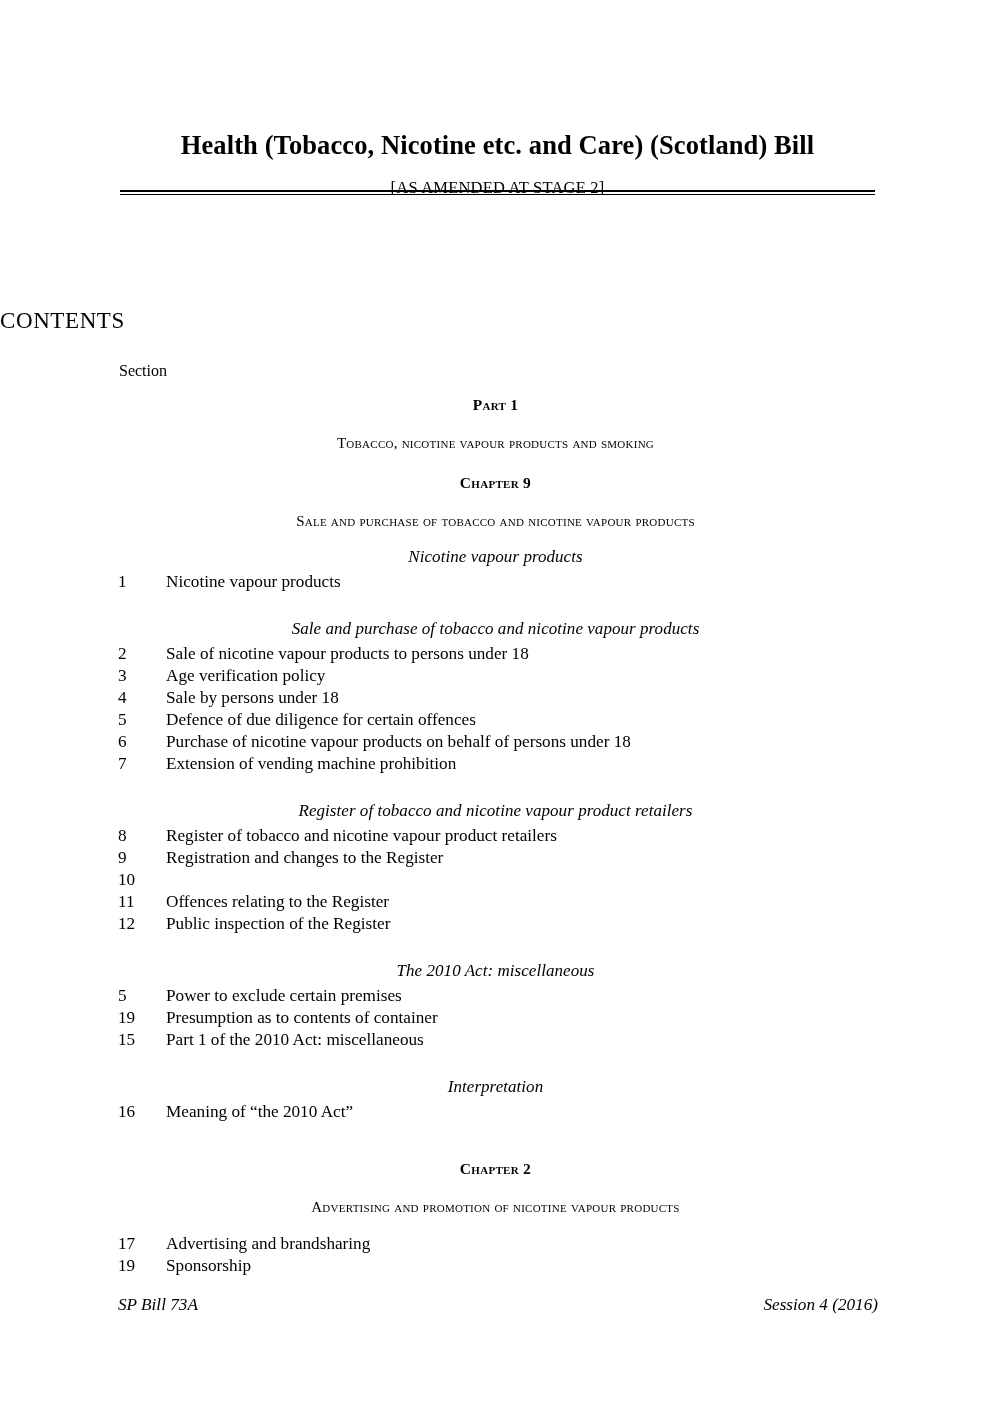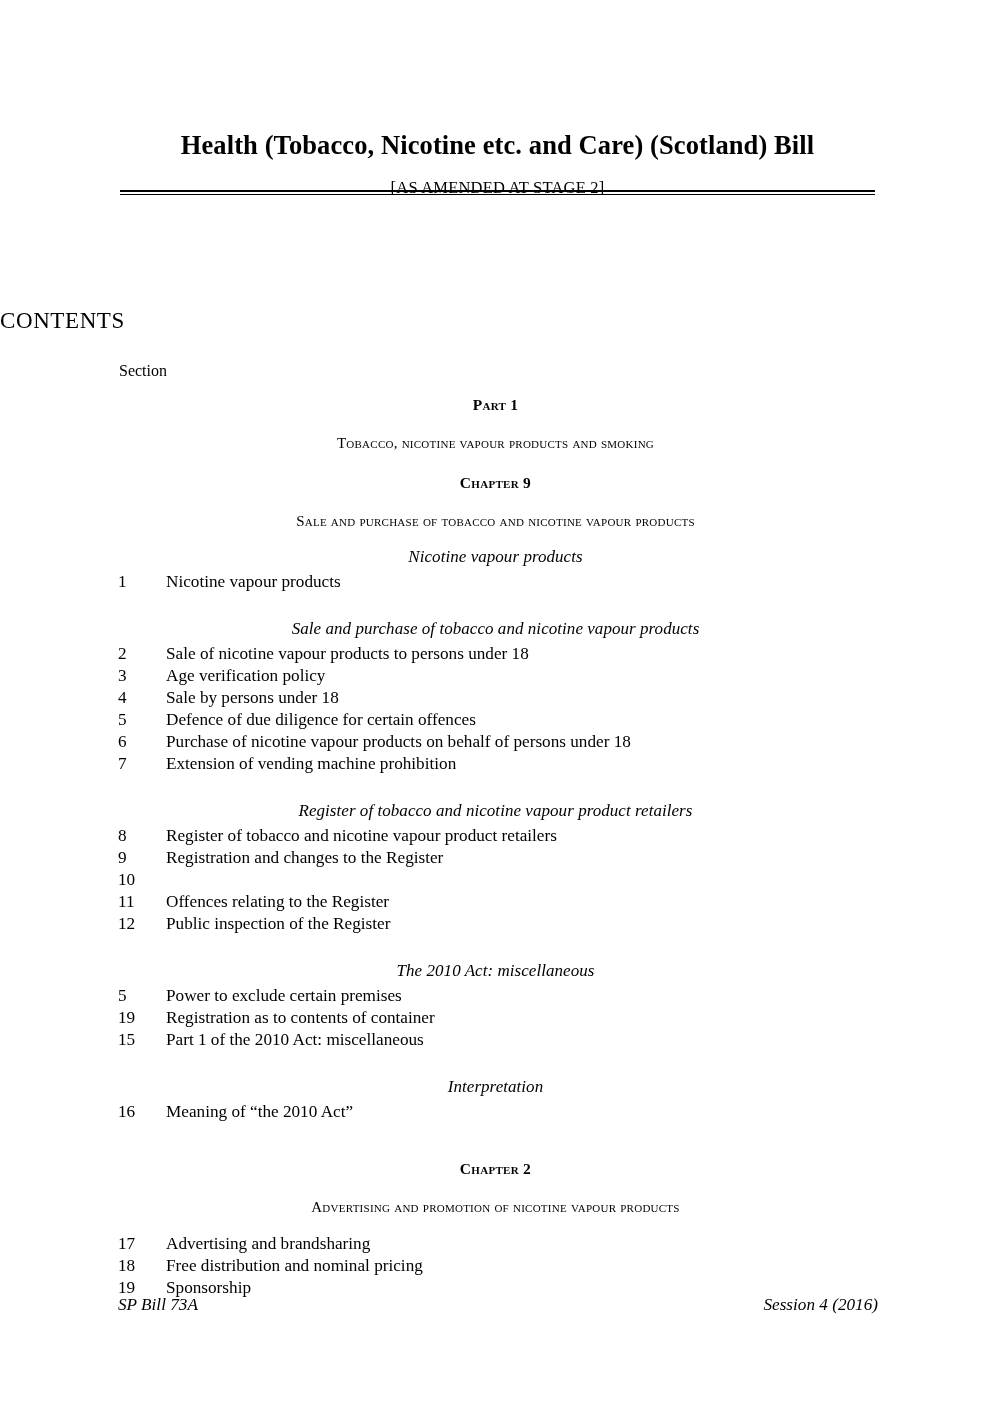--- a/index.html
+++ b/index.html
@@ -266,21 +266,21 @@
     <div class="gap-entry-cross"></div>
     <div class="cross-heading">The 2010 Act: miscellaneous</div>
     <div class="gap-cross-entry"></div>
     <div class="entry-group">
       <div class="entry">
         <span class="num">5</span>
         <span class="label">Power to exclude certain premises</span>
       </div>
       <div class="entry">
         <span class="num">19</span>
-        <span class="label">Registration as to contents of container</span>
+        <span class="label">Presumption as to contents of container</span>
       </div>
       <div class="entry">
         <span class="num">15</span>
         <span class="label">Part 1 of the 2010 Act: miscellaneous</span>
       </div>
     </div>
 
     <div class="gap-entry-cross"></div>
     <div class="cross-heading">Interpretation</div>
     <div class="gap-cross-entry"></div>
@@ -295,24 +295,20 @@
     <div class="chapter-heading">Chapter 2</div>
     <div class="gap-chapter-sub"></div>
     <div class="chapter-subheading">Advertising and promotion of nicotine vapour products</div>
     <div class="gap-sub-cross"></div>
     <div class="entry-group">
       <div class="entry">
         <span class="num">17</span>
         <span class="label">Advertising and brandsharing</span>
       </div>
       <div class="entry">
-        <span class="num">18</span>
-        <span class="label">Free distribution and nominal pricing</span>
-      </div>
-      <div class="entry">
         <span class="num">19</span>
         <span class="label">Sponsorship</span>
       </div>
     </div>
 
   </div>
 
   <div class="footer">
     <span class="left">SP Bill 73A</span>
     <span class="right">Session 4 (2016)</span>

